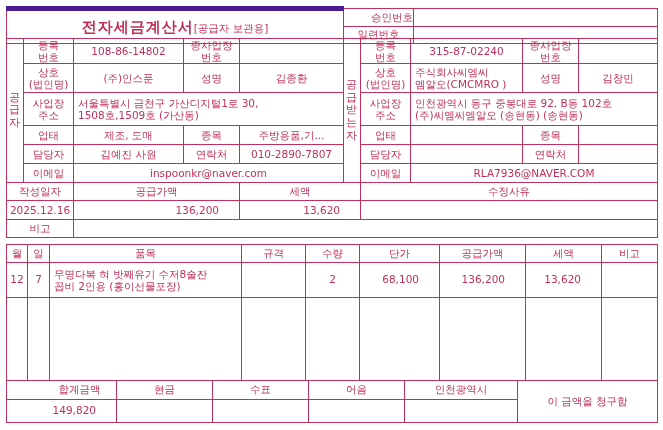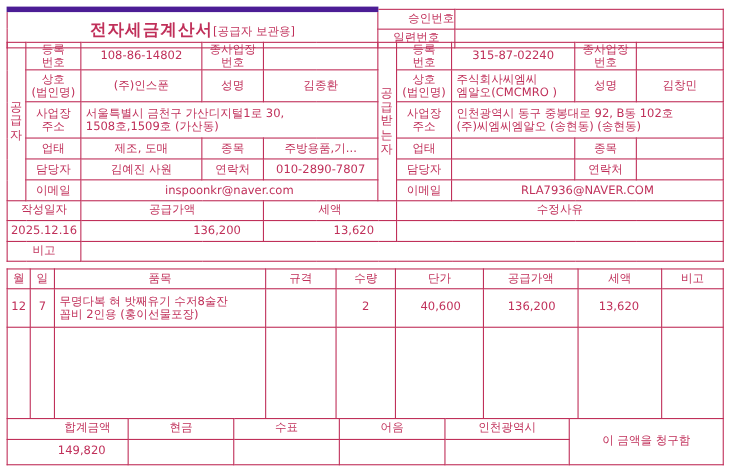--- a/index.html
+++ b/index.html
@@ -281,21 +281,21 @@
         <th>비고</th>
       </tr>
       <tr>
         <td style="height:34px;">12</td>
         <td>7</td>
         <td class="left tight">
           <span>무명다복 혀 밧째유기 수저8술잔</span><br><span>꼽비 2인용 (홍이선물포장)</span>
         </td>
         <td></td>
         <td>2</td>
-        <td class="right">40,600</td>
+        <td class="right">68,100</td>
         <td class="right">136,200</td>
         <td class="right">13,620</td>
         <td></td>
       </tr>
       <tr>
         <td style="height:82px;border-bottom:none;"></td>
         <td style="border-bottom:none;"></td>
         <td style="border-bottom:none;"></td>
         <td style="border-bottom:none;"></td>
         <td style="border-bottom:none;"></td>

